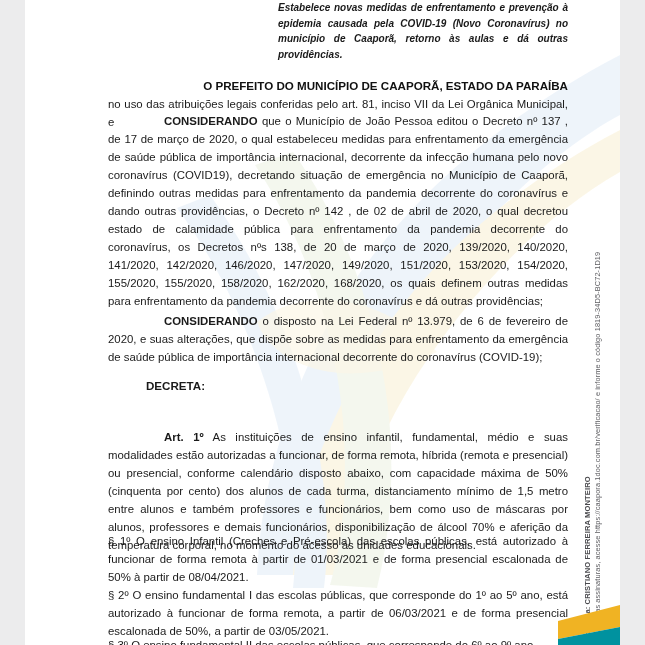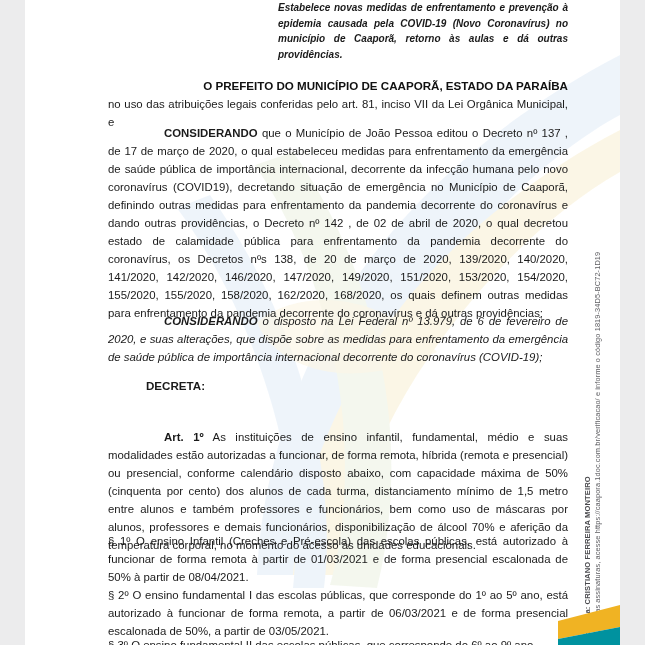--- a/index.html
+++ b/index.html
@@ -97,22 +97,22 @@
 
   .para {
     font-size: 11.4px;
     line-height: 18px;
     text-align: justify;
     text-justify: inter-word;
     color: #1a1a1a;
   }
 
   .p-uso      { top: 95px; }
-  .p-cons1    { top: 124px; text-indent: 56px; }
-  .p-cons2    { top: 312px; text-indent: 56px; font-style: italic; }
+  .p-cons1    { top: 112px; text-indent: 56px; }
+  .p-cons2    { top: 312px; text-indent: 56px; }
   .p-decreta  { top: 377px; font-weight: bold; font-size: 11.6px; margin-left: 38px; }
   .p-art1     { top: 428px; text-indent: 56px; }
   .p-par1     { top: 532px; }
   .p-par2     { top: 586px; }
   .p-par3     { top: 636px; }
 
   .bold { font-weight: bold; }
 
   
   #sig-strip {

